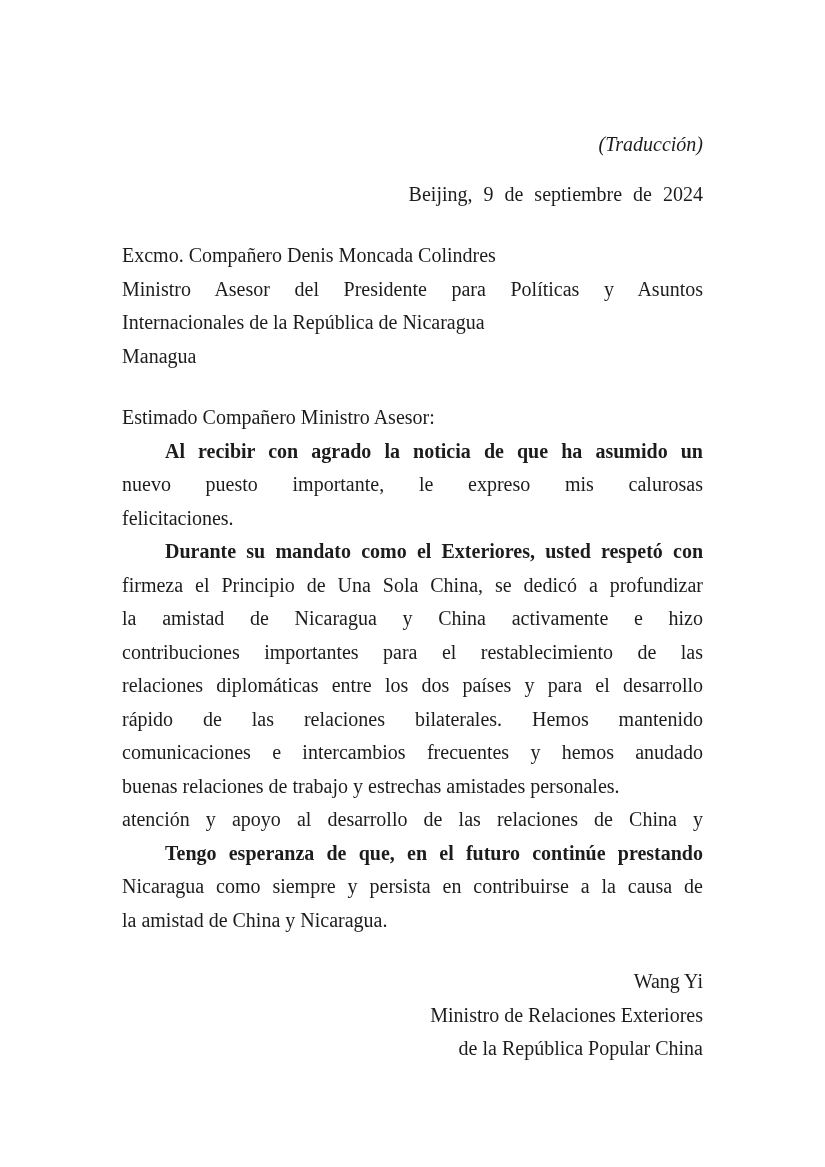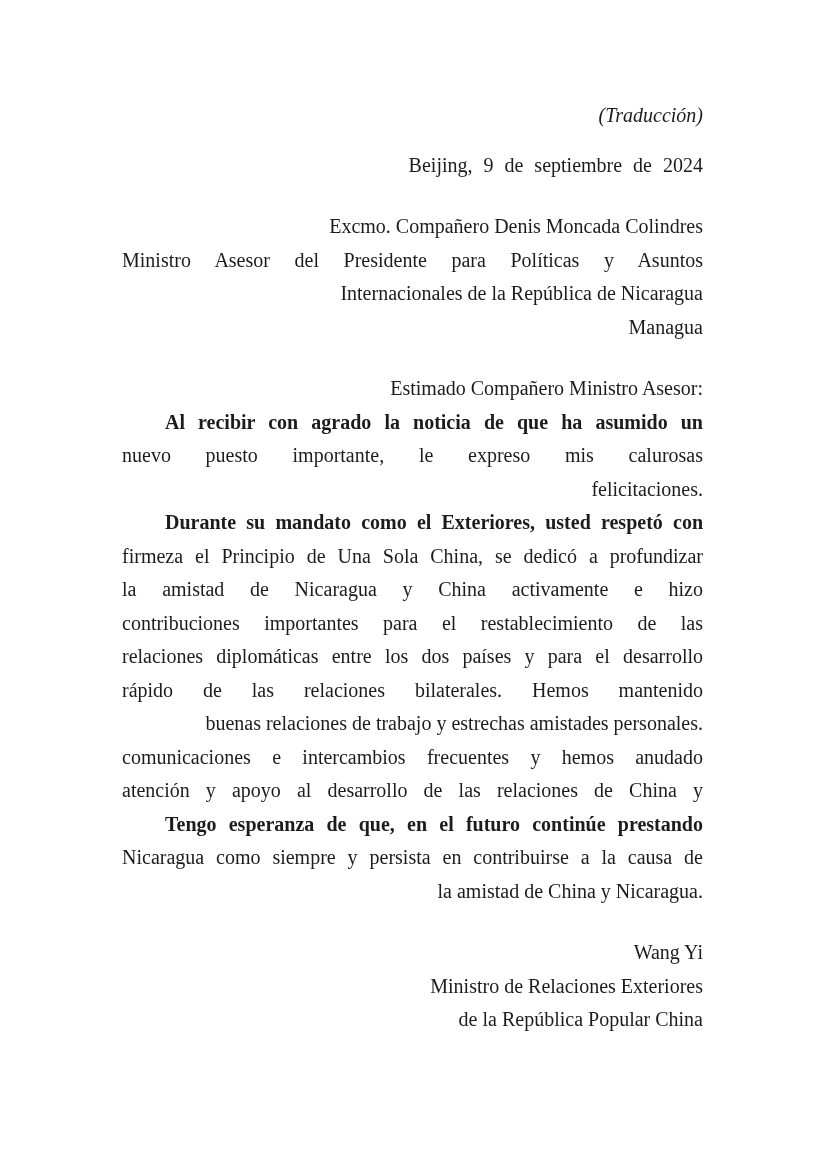--- a/index.html
+++ b/index.html
@@ -16,30 +16,29 @@
     color: #1c1c1c;
     font-family: "Liberation Serif", "DejaVu Serif", serif;
     font-size: 20px;
     line-height: 33.5px;
     padding: 99px 122px 0 122px;
     overflow: hidden;
   }
   .line {
     min-height: 33.5px;
     white-space: normal;
-    text-align: right;
   }
   
   .jline {
     text-align: justify;
     text-align-last: justify;
   }
   .indent { text-indent: 43px; font-weight: bold; }
   .right  { text-align: right; }
-  .italic { font-style: italic; }
+  .italic { font-style: italic; margin-top: 29px; }
   .dateline { word-spacing: 6px; margin-top: 16px; }
   .mt { margin-top: 28px; }
 </style>
 </head>
 <body>
 
 <div class="page">
 
   <div class="line right italic">(Traducción)</div>
 
@@ -61,22 +60,22 @@
       <div class="line">felicitaciones.</div>
     </div>
 
     <div>
       <div class="line jline indent">Durante su mandato como el Exteriores, usted respetó con</div>
       <div class="line jline">firmeza el Principio de Una Sola China, se dedicó a profundizar</div>
       <div class="line jline">la amistad de Nicaragua y China activamente e hizo</div>
       <div class="line jline">contribuciones importantes para el restablecimiento de las</div>
       <div class="line jline">relaciones diplomáticas entre los dos países y para el desarrollo</div>
       <div class="line jline">rápido de las relaciones bilaterales. Hemos mantenido</div>
+      <div class="line jline">comunicaciones e intercambios frecuentes y hemos anudado</div>
       <div class="line">buenas relaciones de trabajo y estrechas amistades personales.</div>
-      <div class="line jline">comunicaciones e intercambios frecuentes y hemos anudado</div>
     </div>
 
     <div>
       <div class="line jline">atención y apoyo al desarrollo de las relaciones de China y</div>
       <div class="line jline indent">Tengo esperanza de que, en el futuro continúe prestando</div>
       <div class="line jline">Nicaragua como siempre y persista en contribuirse a la causa de</div>
       <div class="line">la amistad de China y Nicaragua.</div>
     </div>
 
   </div>

